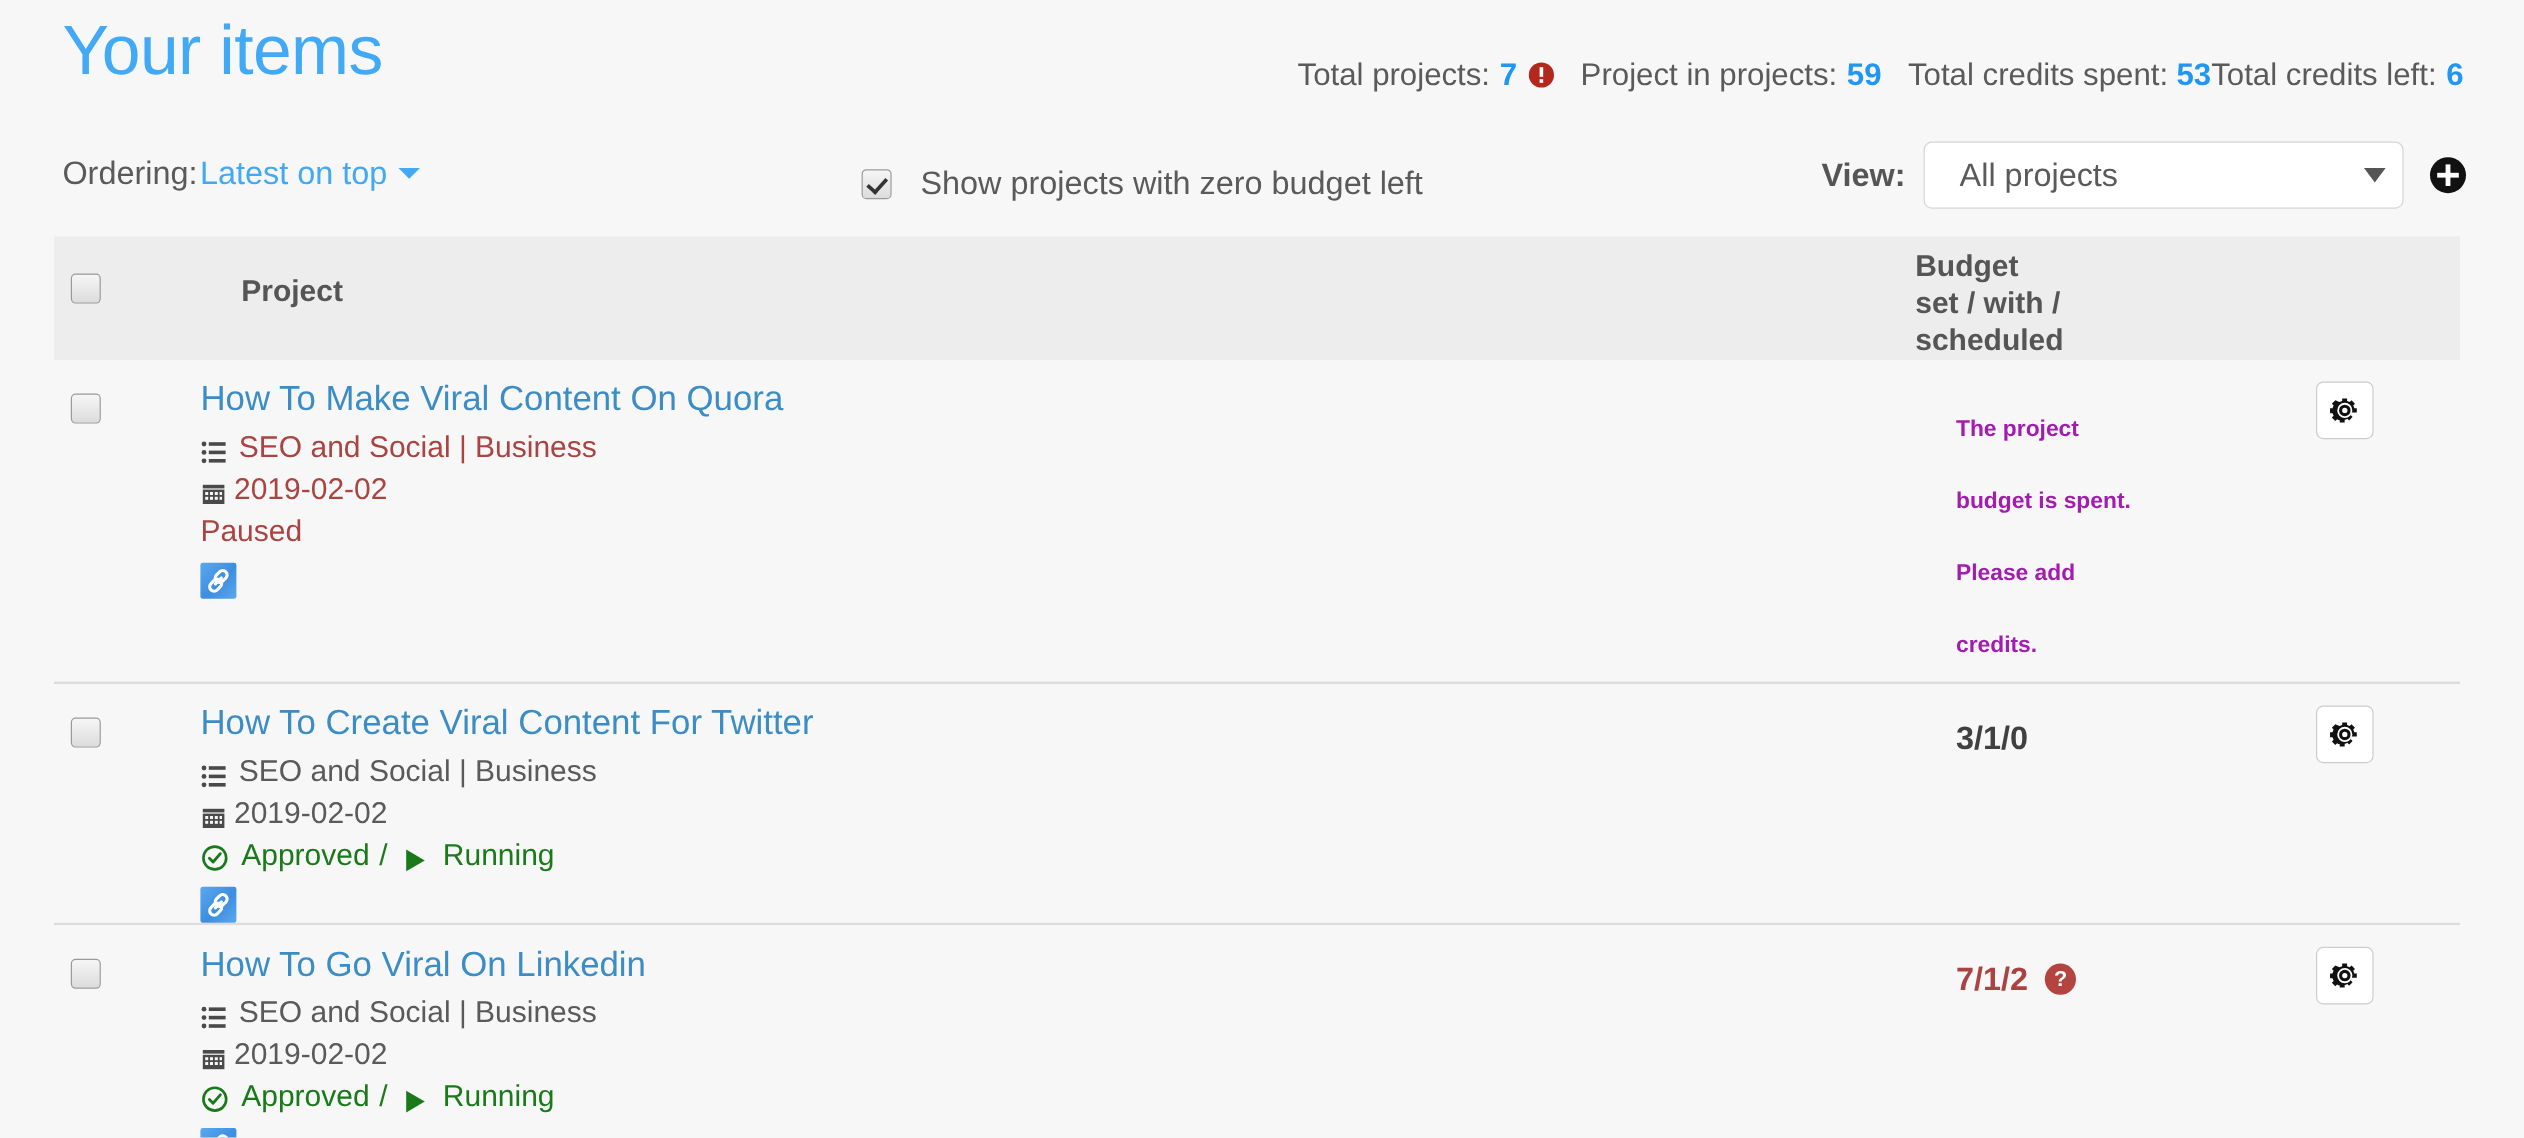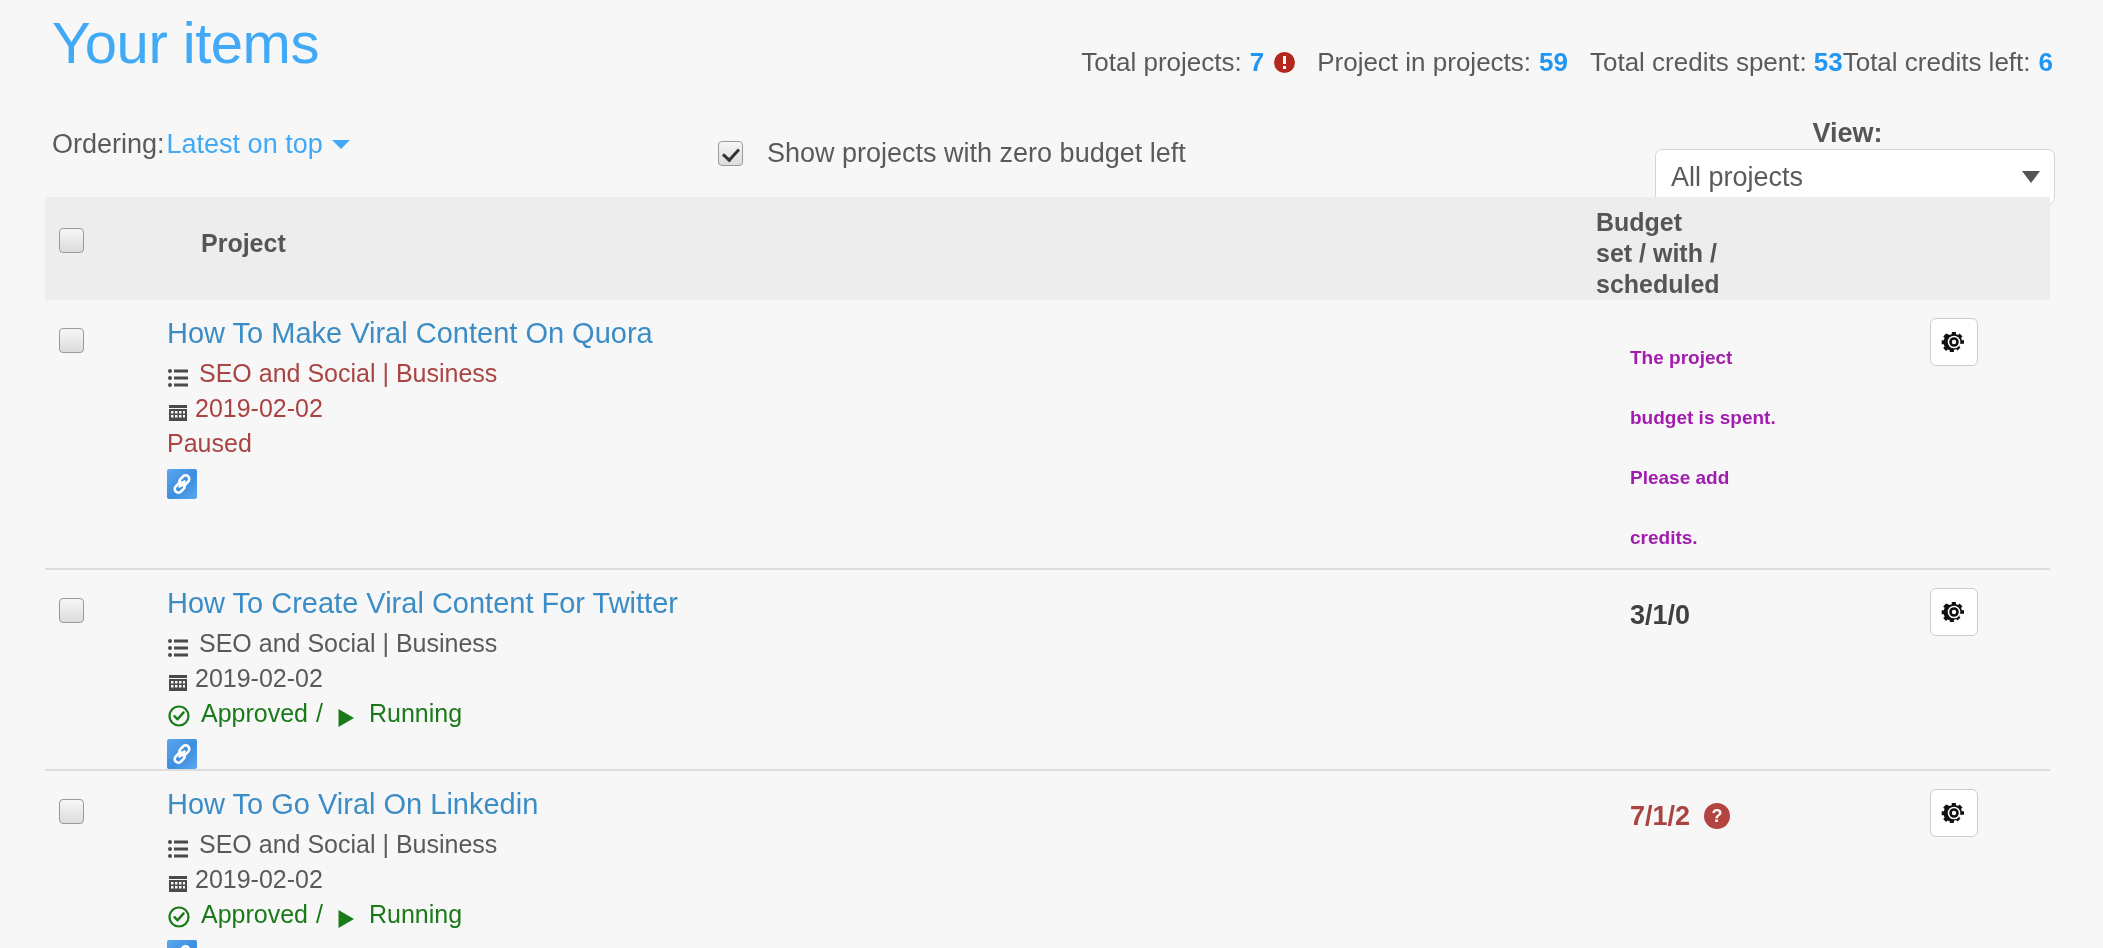--- a/index.html
+++ b/index.html
@@ -158,38 +158,37 @@
   }
   .zero-budget-label { margin-left: 24px; }
 
   .view-area {
     position: absolute;
     right: 48px;
     top: 8px;
     display: flex;
     align-items: center;
     white-space: nowrap;
-    flex-direction: column;
   }
   .view-label {
     font-size: 27px;
     font-weight: bold;
     color: #555555;
     margin-right: 15px;
   }
   .view-select {
     width: 400px;
     height: 56px;
     box-sizing: border-box;
     border: 1px solid #d6d6d6;
     border-radius: 7px;
     background: #ffffff;
     display: flex;
     align-items: center;
-    padding: 0 14px 0 15px;
+    padding: 0 14px 0 29px;
     cursor: pointer;
   }
   .view-select-value {
     flex: 1 1 auto;
     font-size: 27px;
     color: #5a5a5a;
     overflow: hidden;
     text-overflow: ellipsis;
   }
   .select-caret {

